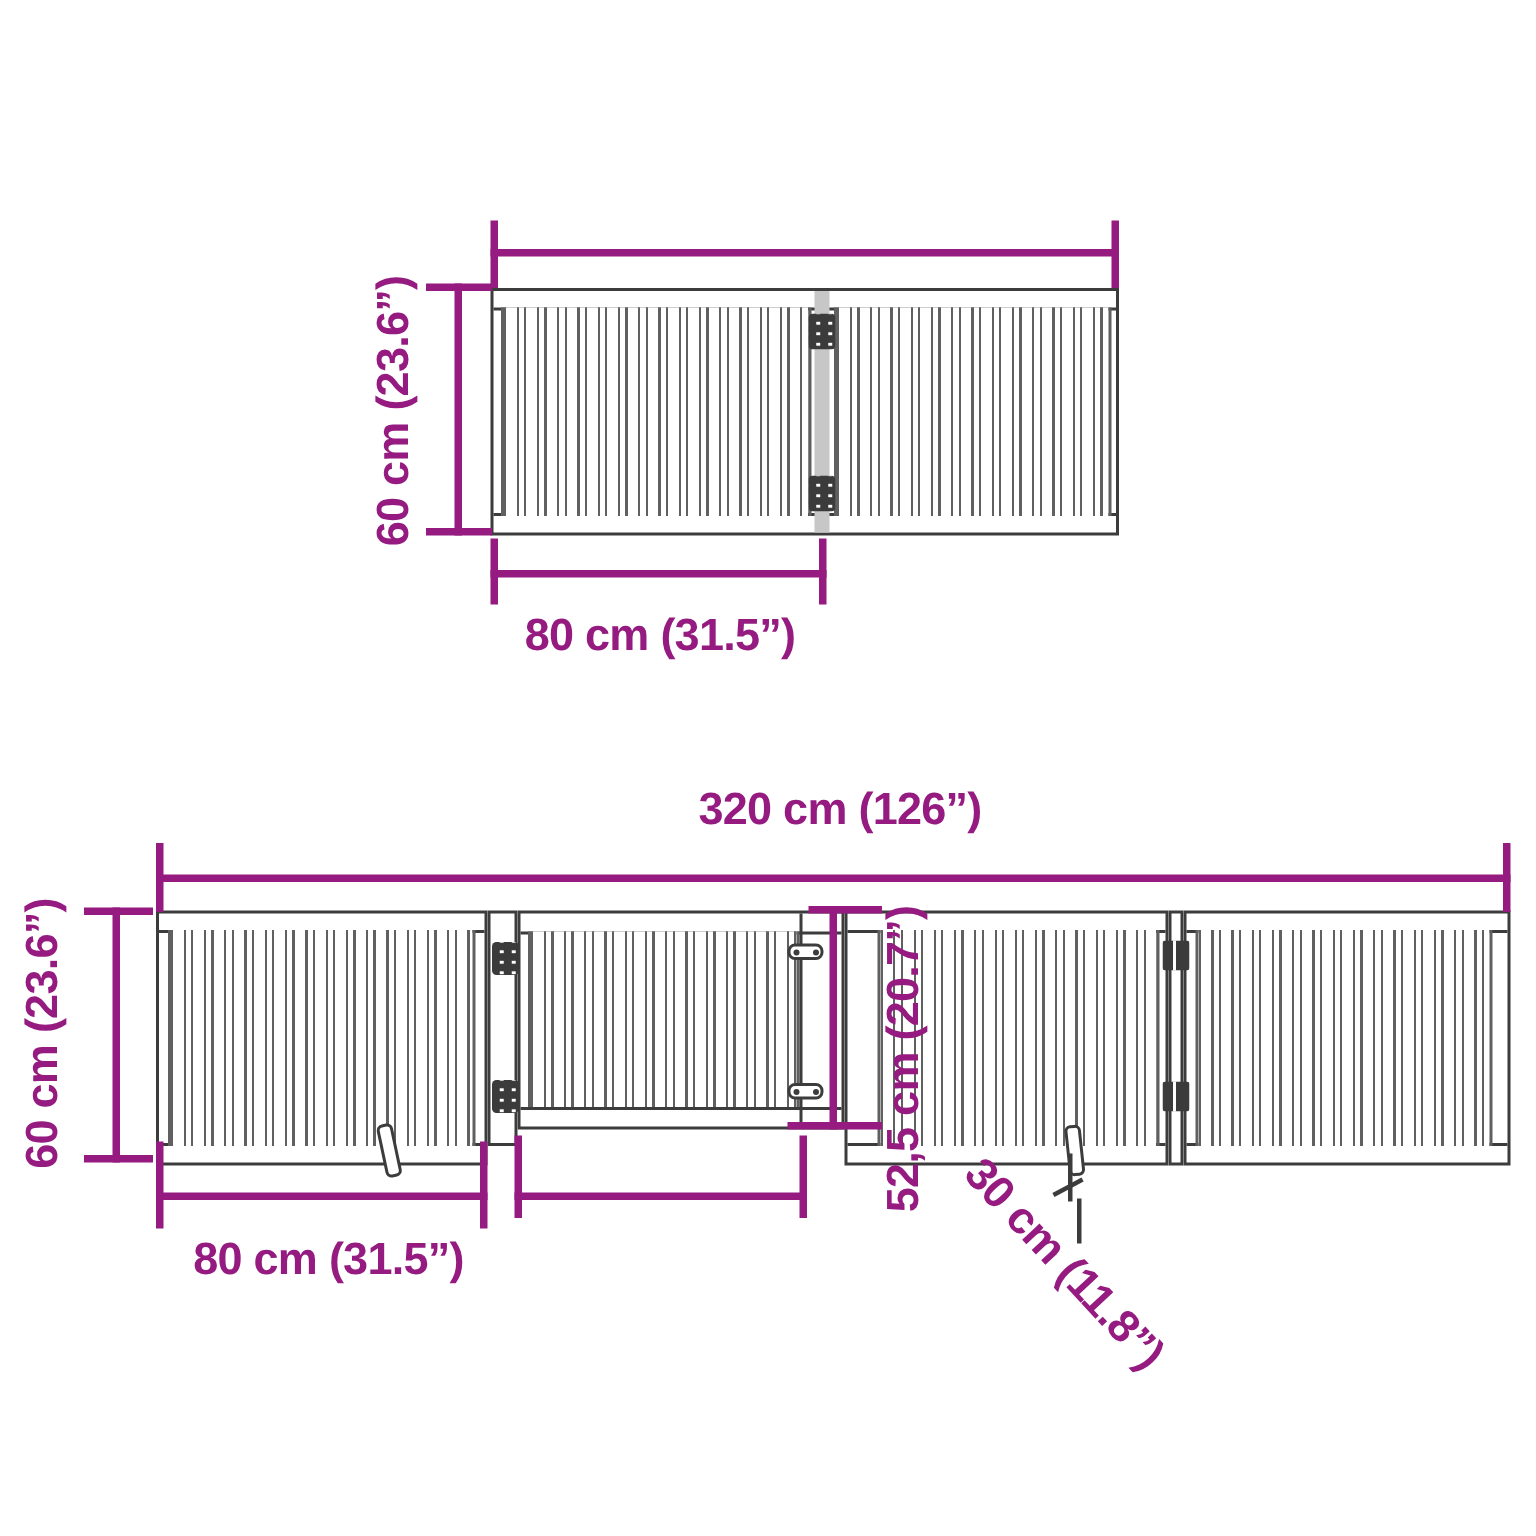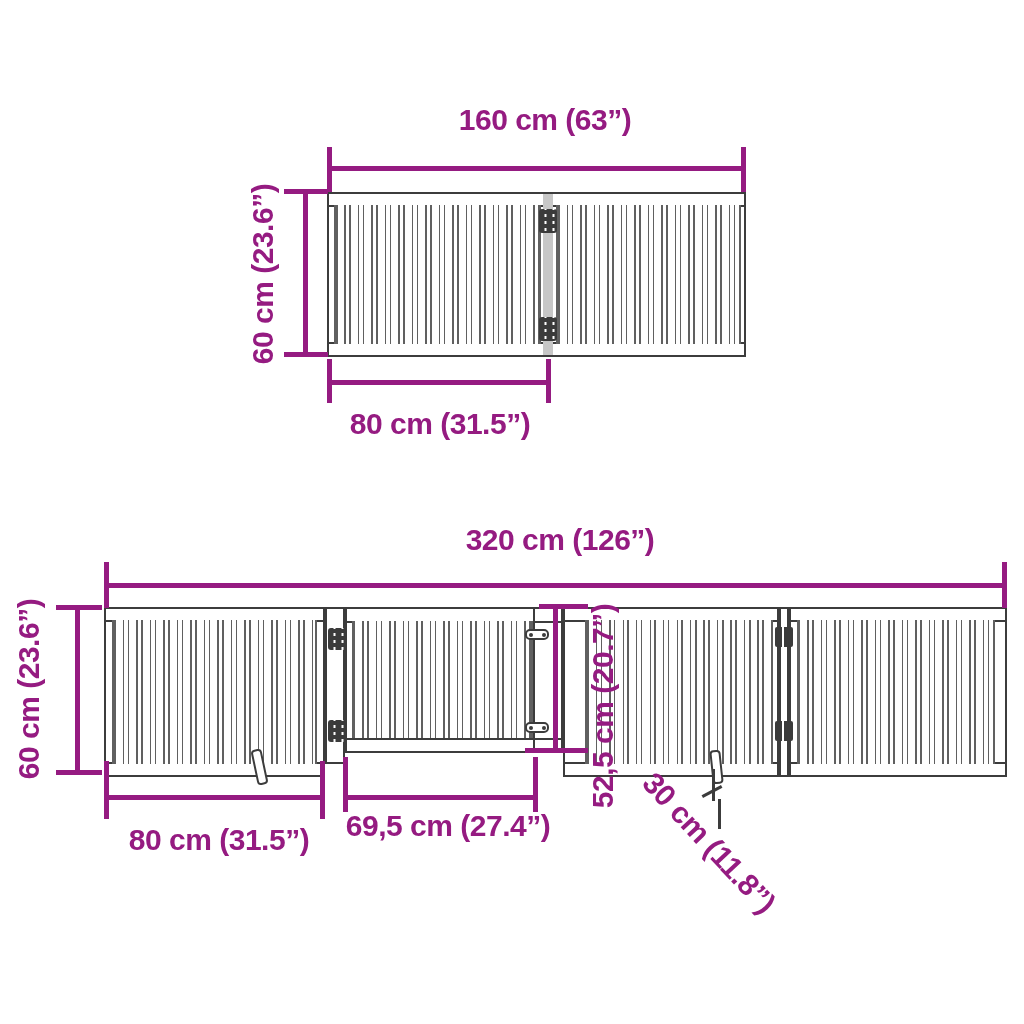--- a/index.html
+++ b/index.html
@@ -67,21 +67,20 @@
     position:absolute;box-sizing:border-box;background:#fff;z-index:4;
     border:2px solid var(--frame);border-radius:4px;
   }
   .leader{position:absolute;background:var(--frame);z-index:4;}
 </style>
 </head>
 <body>
 
 <div id="sheet">
 
-  <div class="dim-label" style="left:545px;top:120px;">160 cm (63”)</div>
 
   <div class="dim" style="left:327px;top:147px;width:5px;height:45px;"></div>
   <div class="dim" style="left:741px;top:147px;width:5px;height:45px;"></div>
   <div class="dim" style="left:327px;top:166px;width:419px;height:5px;"></div>
 
   <div class="dim" style="left:284px;top:189px;width:44px;height:5px;"></div>
   <div class="dim" style="left:284px;top:352px;width:44px;height:5px;"></div>
   <div class="dim" style="left:303px;top:189px;width:5px;height:168px;"></div>
   <div class="dim-label rot-ccw" style="left:263px;top:274px;">60 cm (23.6”)</div>
 
@@ -159,17 +158,16 @@
   <div class="dim-label rot-ccw" style="left:603px;top:706px;">52,5 cm (20.7”)</div>
 
   <div class="dim" style="left:104px;top:761px;width:5px;height:58px;"></div>
   <div class="dim" style="left:320px;top:761px;width:5px;height:58px;"></div>
   <div class="dim" style="left:104px;top:795px;width:221px;height:5px;"></div>
   <div class="dim-label" style="left:219px;top:840px;">80 cm (31.5”)</div>
 
   <div class="dim" style="left:343px;top:757px;width:5px;height:55px;"></div>
   <div class="dim" style="left:533px;top:757px;width:5px;height:55px;"></div>
   <div class="dim" style="left:343px;top:795px;width:195px;height:5px;"></div>
-  <div class="dim-label" style="left:448px;top:826px;">69,5 cm (27.4”)</div>
 
   <div class="dim-label rot-diag" style="left:709px;top:843px;">30 cm (11.8”)</div>
 
 </div>
 
 </body></html>

